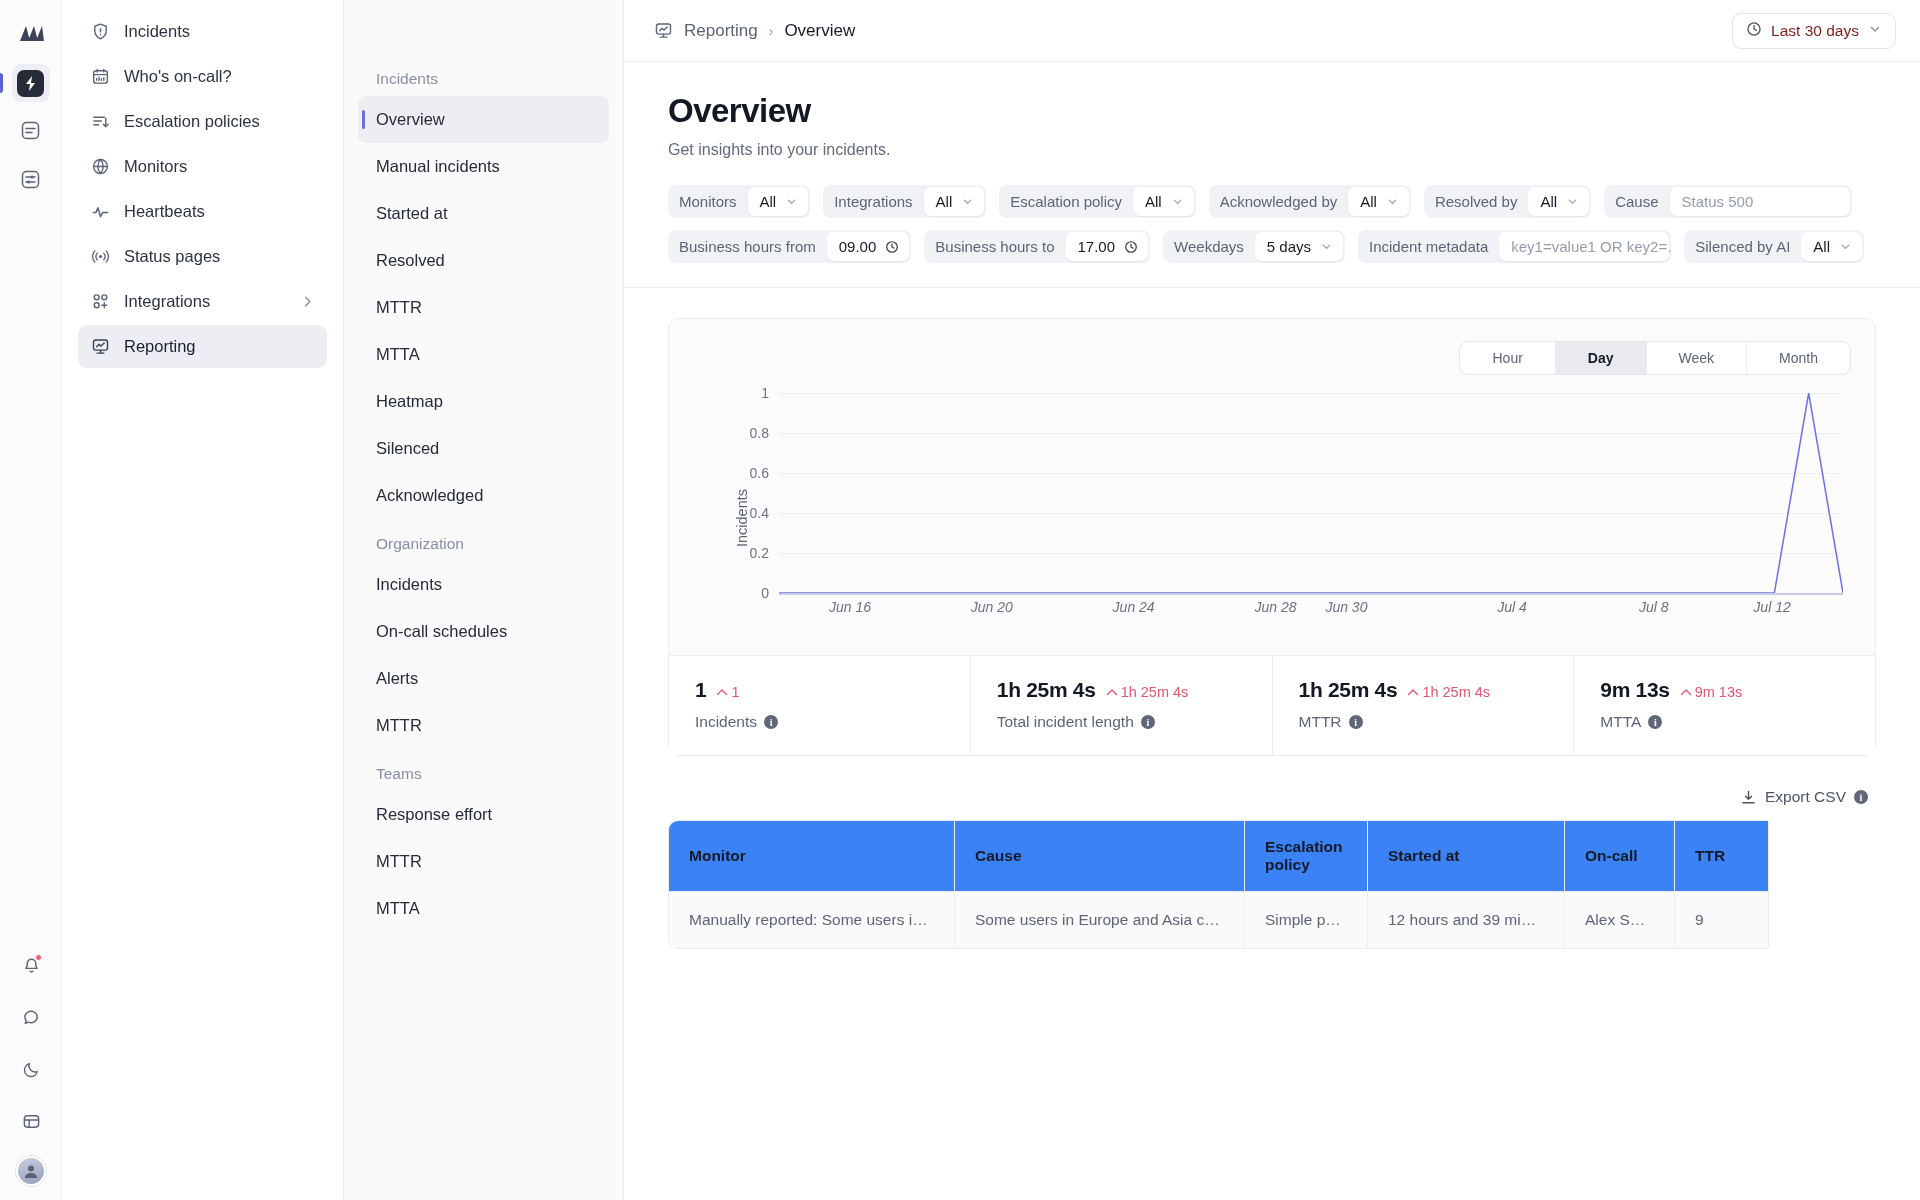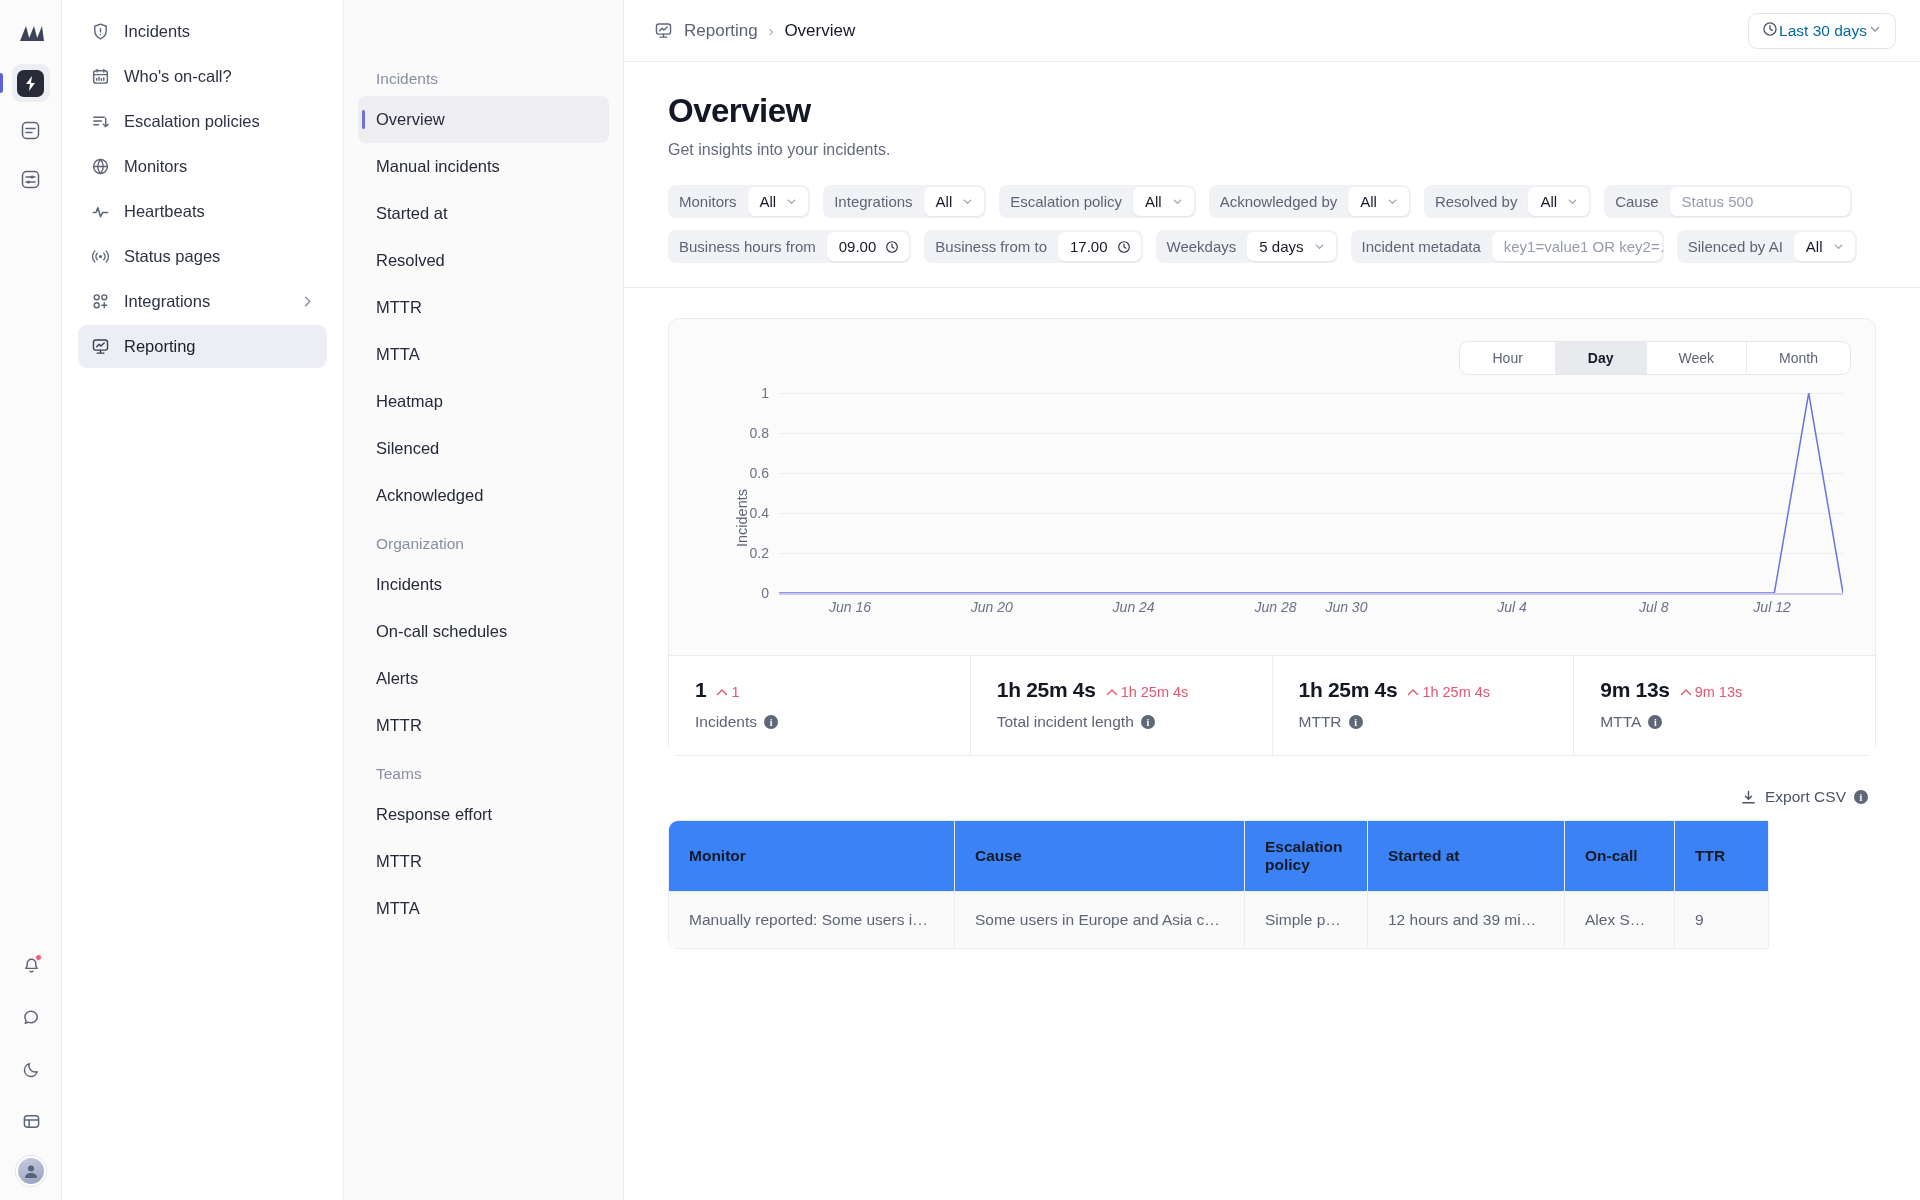--- a/index.html
+++ b/index.html
@@ -95,23 +95,23 @@
     height: 62px; flex:0 0 62px; border-bottom:1px solid #ebecf0;
     display:flex; align-items:center; justify-content:space-between;
     padding: 0 24px 0 30px; background:#fff;
   }
   .crumbs { display:flex; align-items:center; gap: 11px; font-size: 17px; }
   .crumb-ic { color:#5e6678; display:flex; }
   .crumb-link { color:#5b6375; }
   .crumb-sep { color:#9aa1b2; font-size: 14px; }
   .crumb-cur { color:#151a26; }
   .daterange {
-    height: 36px; display:flex; align-items:center; gap: 1px;
+    height: 36px; display:flex; align-items:center; gap: 9px;
     padding: 0 13px; border:1px solid #e3e5ec; border-radius: 9px;
-    background:#fff; font-size: 15.5px; color:#0369a1;
+    background:#fff; font-size: 15.5px; color:#7f1d1d;
   }
   .daterange .cr { color:#8a92a6; }
 
   .scroll { flex:1; overflow:hidden; background:#fff; padding: 0; }
   .page-head { padding: 30px 30px 0 44px; }
   .page-title { font-size: 33px; font-weight: 700; letter-spacing:-0.5px; color:#131824; }
   .page-sub { font-size: 16px; color:#626a7c; margin-top: 11px; }
 
   .filters { display:flex; flex-wrap: wrap; gap: 12px 13px; padding: 26px 44px 24px 44px;
              border-bottom:1px solid #ededf1; }
@@ -531,21 +531,21 @@
             <span>09.00</span>
             <span class="ck">
                 <svg width="14" height="14" viewBox="0 0 18 18" fill="none" stroke="#2c3240" stroke-width="1.5">
                   <circle cx="9" cy="9" r="6.8"></circle>
                   <path d="M9 5.2V9l2.6 1.6" stroke-linecap="round"></path>
                 </svg>
               </span>
           </span>
         </div>
         <div class="filter">
-          <span class="f-label">Business from to</span>
+          <span class="f-label">Business hours to</span>
           <span class="f-value num">
             <span>17.00</span>
             <span class="ck">
                 <svg width="14" height="14" viewBox="0 0 18 18" fill="none" stroke="#2c3240" stroke-width="1.5">
                   <circle cx="9" cy="9" r="6.8"></circle>
                   <path d="M9 5.2V9l2.6 1.6" stroke-linecap="round"></path>
                 </svg>
               </span>
           </span>
         </div>

